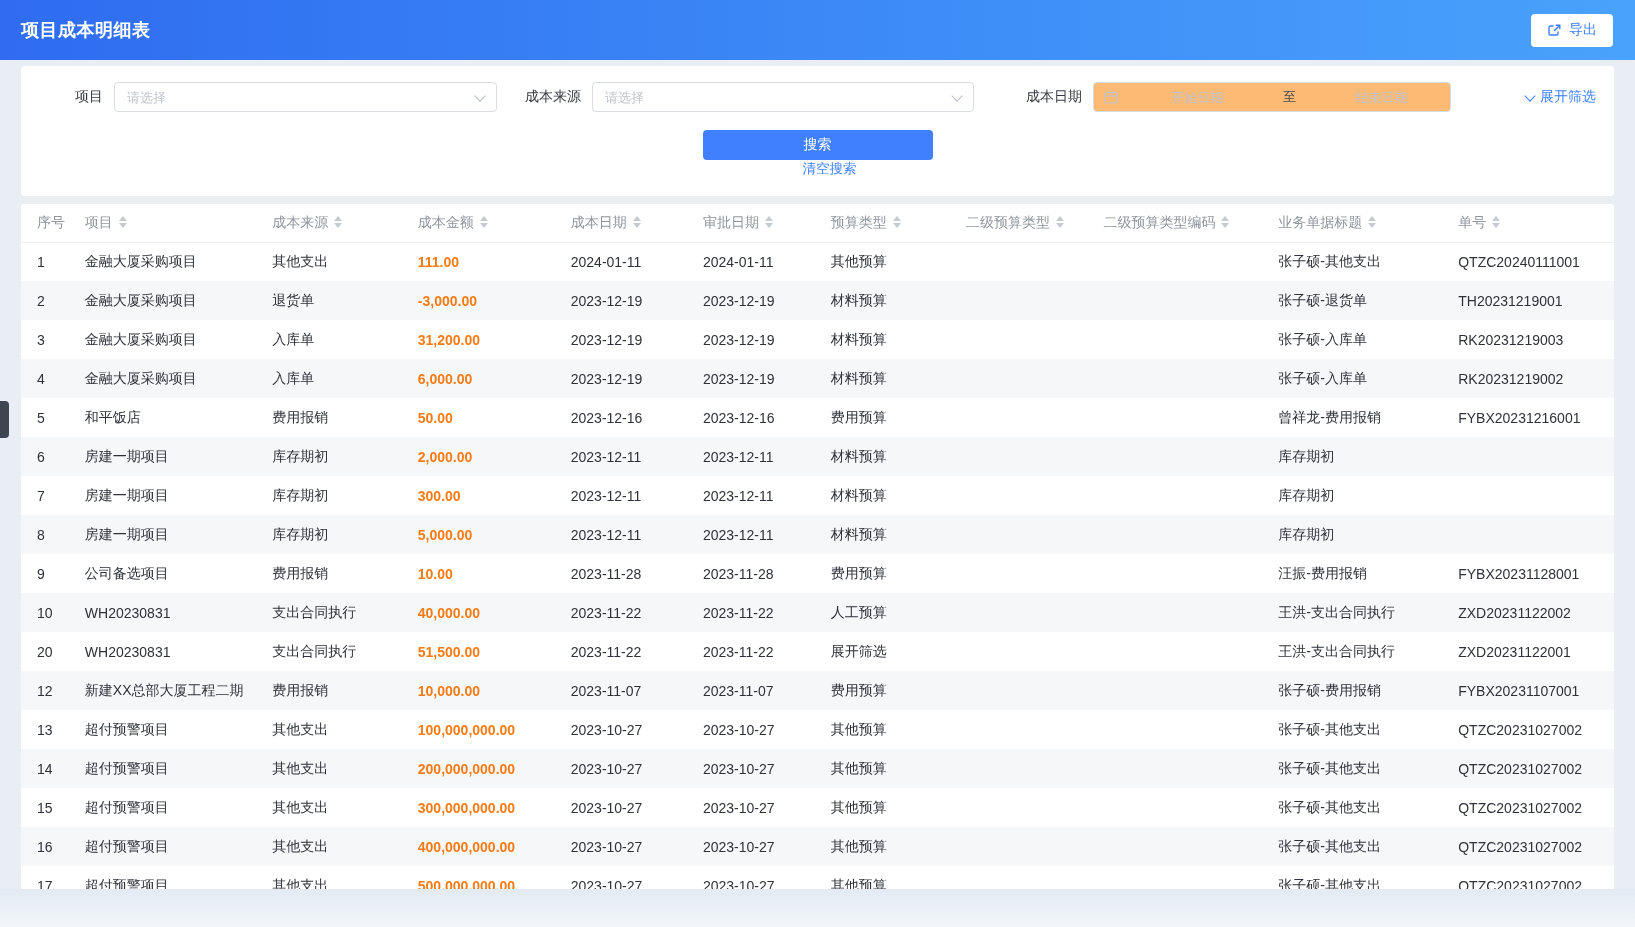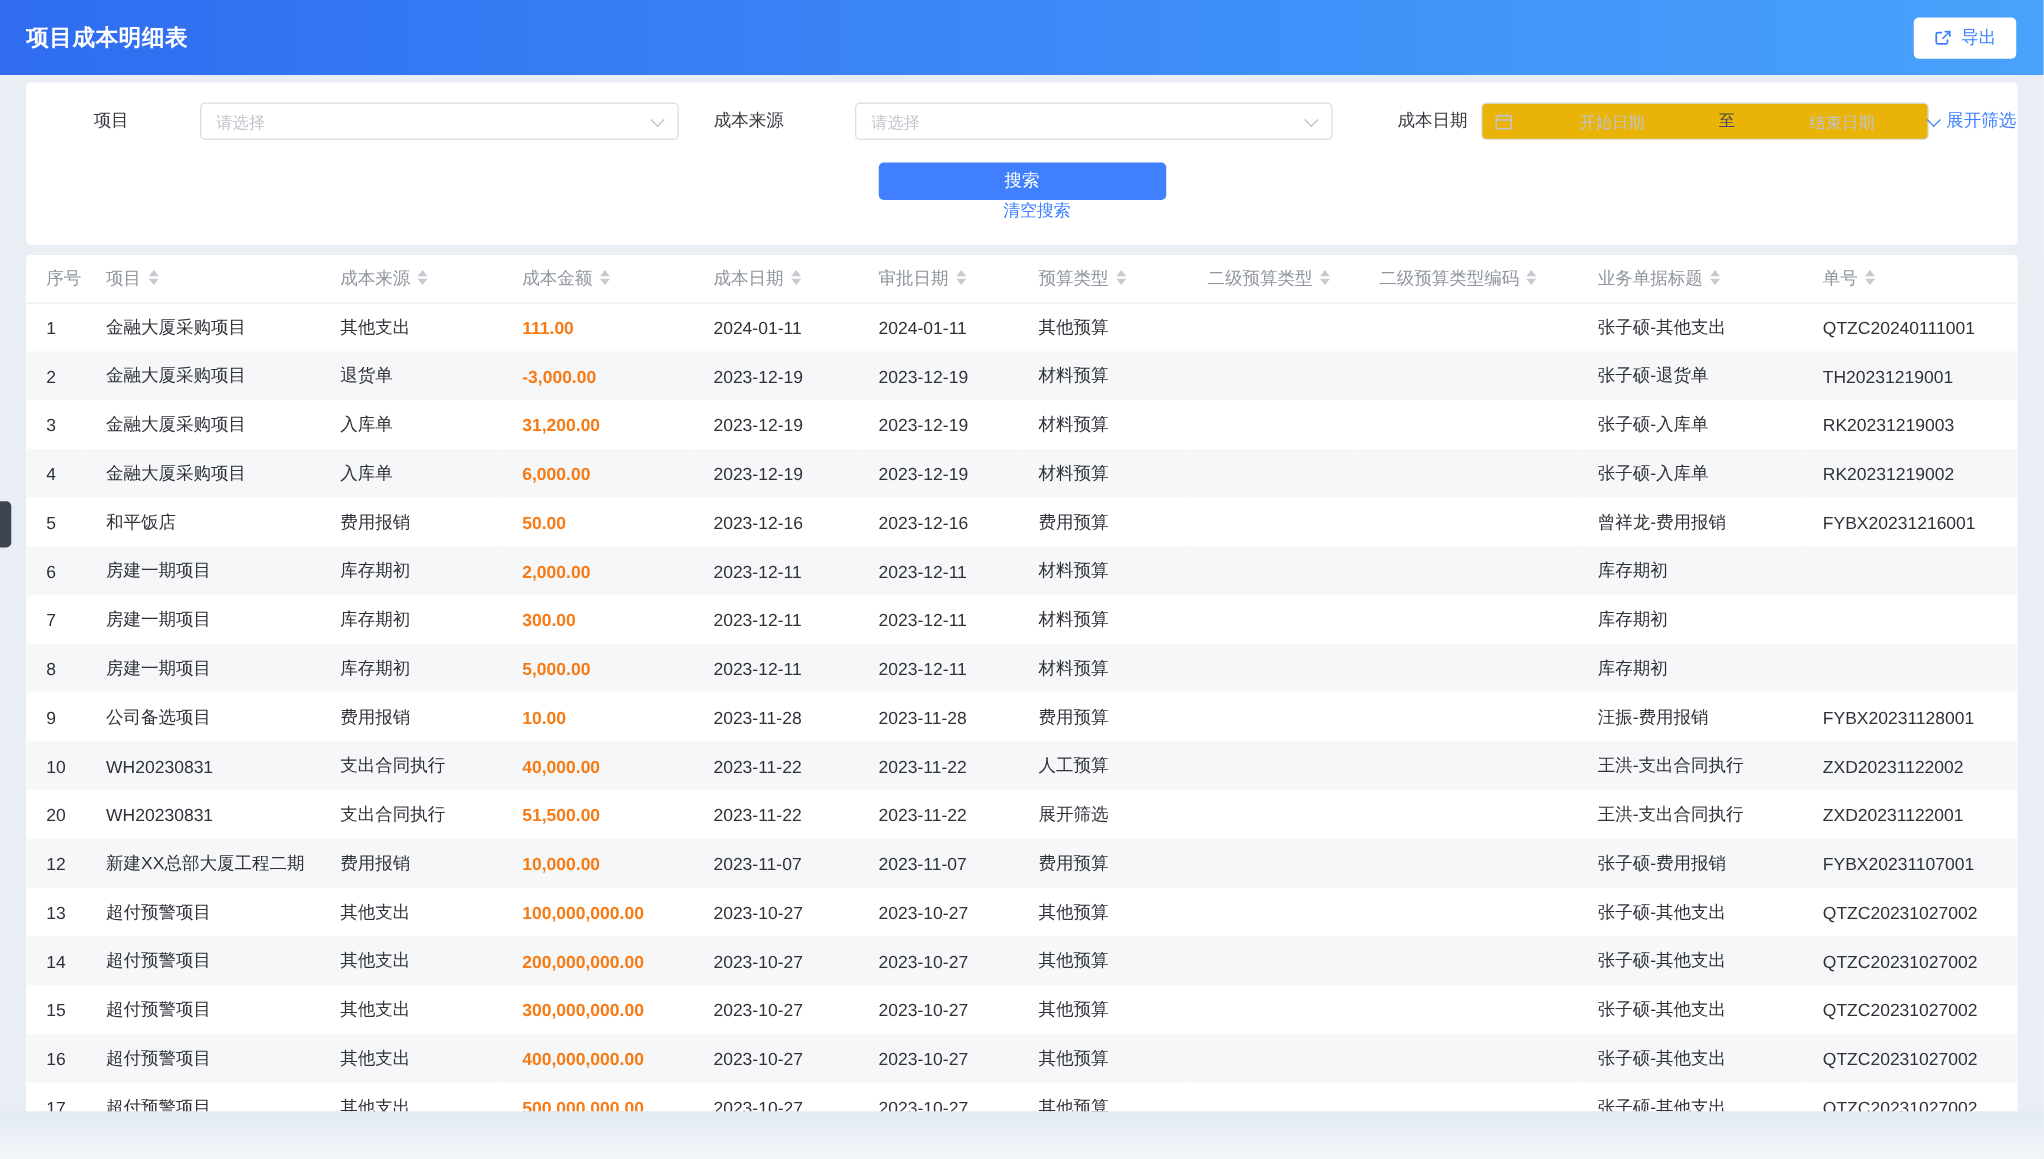--- a/index.html
+++ b/index.html
@@ -35,38 +35,38 @@
     padding:16px 18px 18px;
   }
   .filter-row{ display:flex; align-items:center; }
   .f-label{ font-size:14px; color:#35393f; margin-right:11px; white-space:nowrap; }
   .f-group{ display:flex; align-items:center; }
   .g-project{ margin-left:36px; }
   .g-source{ margin-left:28px; }
   .g-date{ margin-left:52px; }
   .f-select{
     position:relative; height:30px; border:1px solid #d9dce3; border-radius:4px;
-    display:flex; align-items:center; padding:0 30px 0 12px; background:#fff;margin-left:46px;
+    display:flex; align-items:center; padding:0 30px 0 12px; background:#fff;
   }
   .sel-project{ width:383px; }
   .sel-source{ width:382px; }
   .f-select input{
     border:none; outline:none; width:100%; font-size:13px; color:#35393f;
     background:transparent; font-family:inherit;
   }
   input::placeholder{ color:#bfc4cc; }
   .chev{
     width:8px; height:8px;
     border-right:1.6px solid #b8bdc6; border-bottom:1.6px solid #b8bdc6;
     transform:rotate(45deg); flex:0 0 auto;
   }
   .f-select .chev{ position:absolute; right:12px; top:9px; }
   .date-range{
     width:358px; height:30px; border:1px solid #d9dce3; border-radius:4px;
-    display:flex; align-items:center; padding:0 10px; background:#eab308; gap:21px;
+    display:flex; align-items:center; padding:0 10px; background:#fdba74; gap:21px;
   }
   .date-range input{
     border:none; outline:none; flex:1; min-width:0; text-align:center;
     font-size:13px; color:#35393f; background:transparent; font-family:inherit;
   }
   .date-sep{ font-size:13px; color:#45494f; padding:0 6px; }
   .expand-link{
     margin-left:auto; display:flex; align-items:center; gap:6px;
     color:var(--accent); font-size:14px; cursor:pointer; white-space:nowrap;text-align:center;
   }

